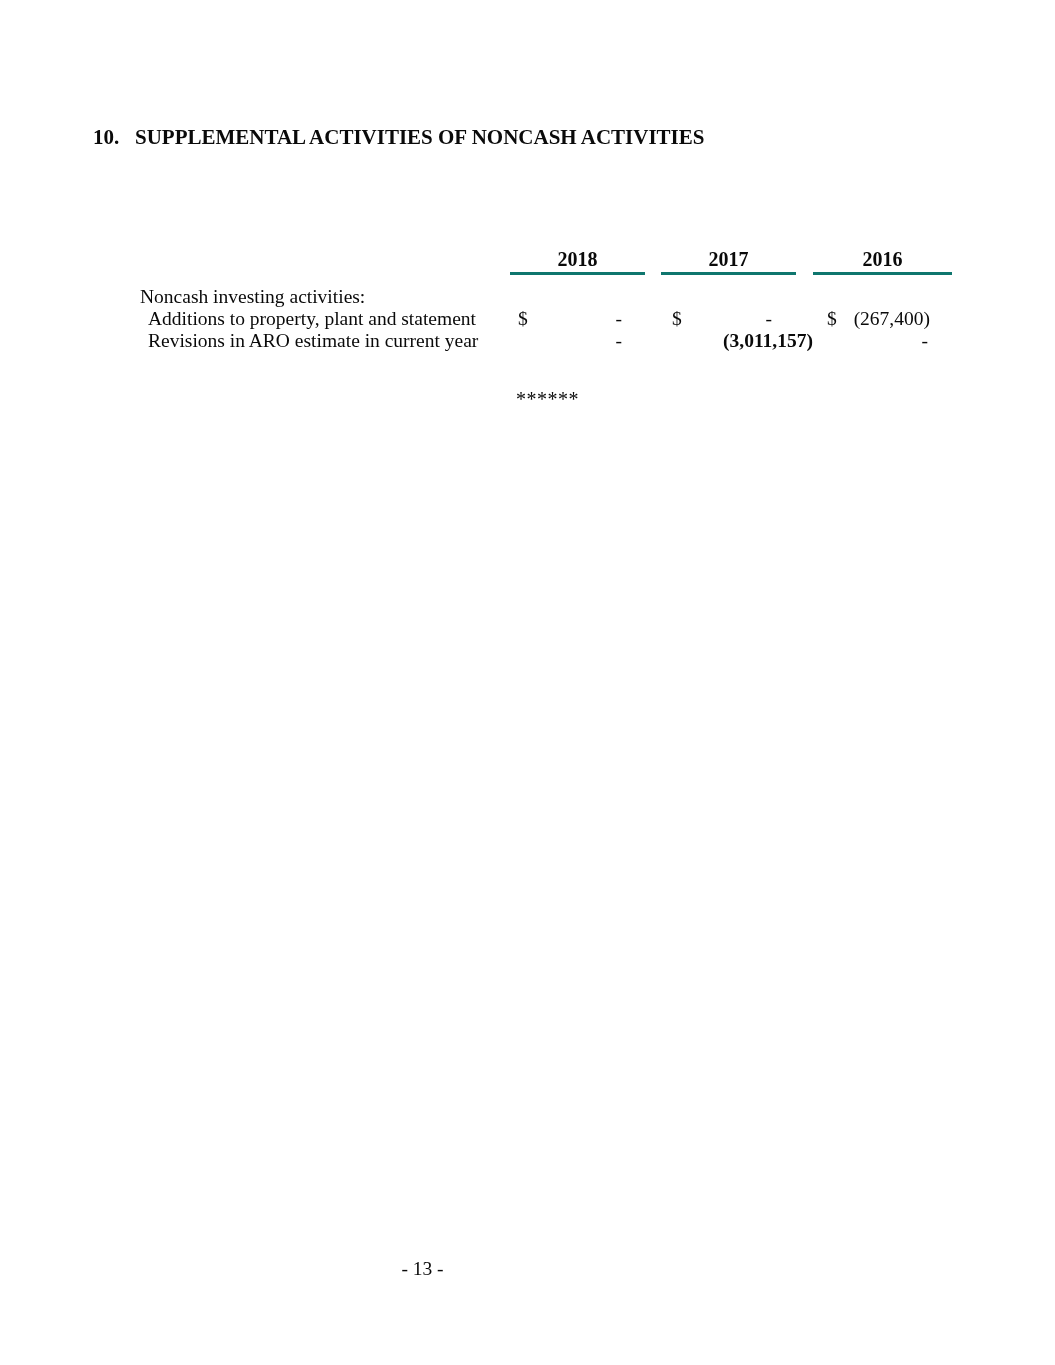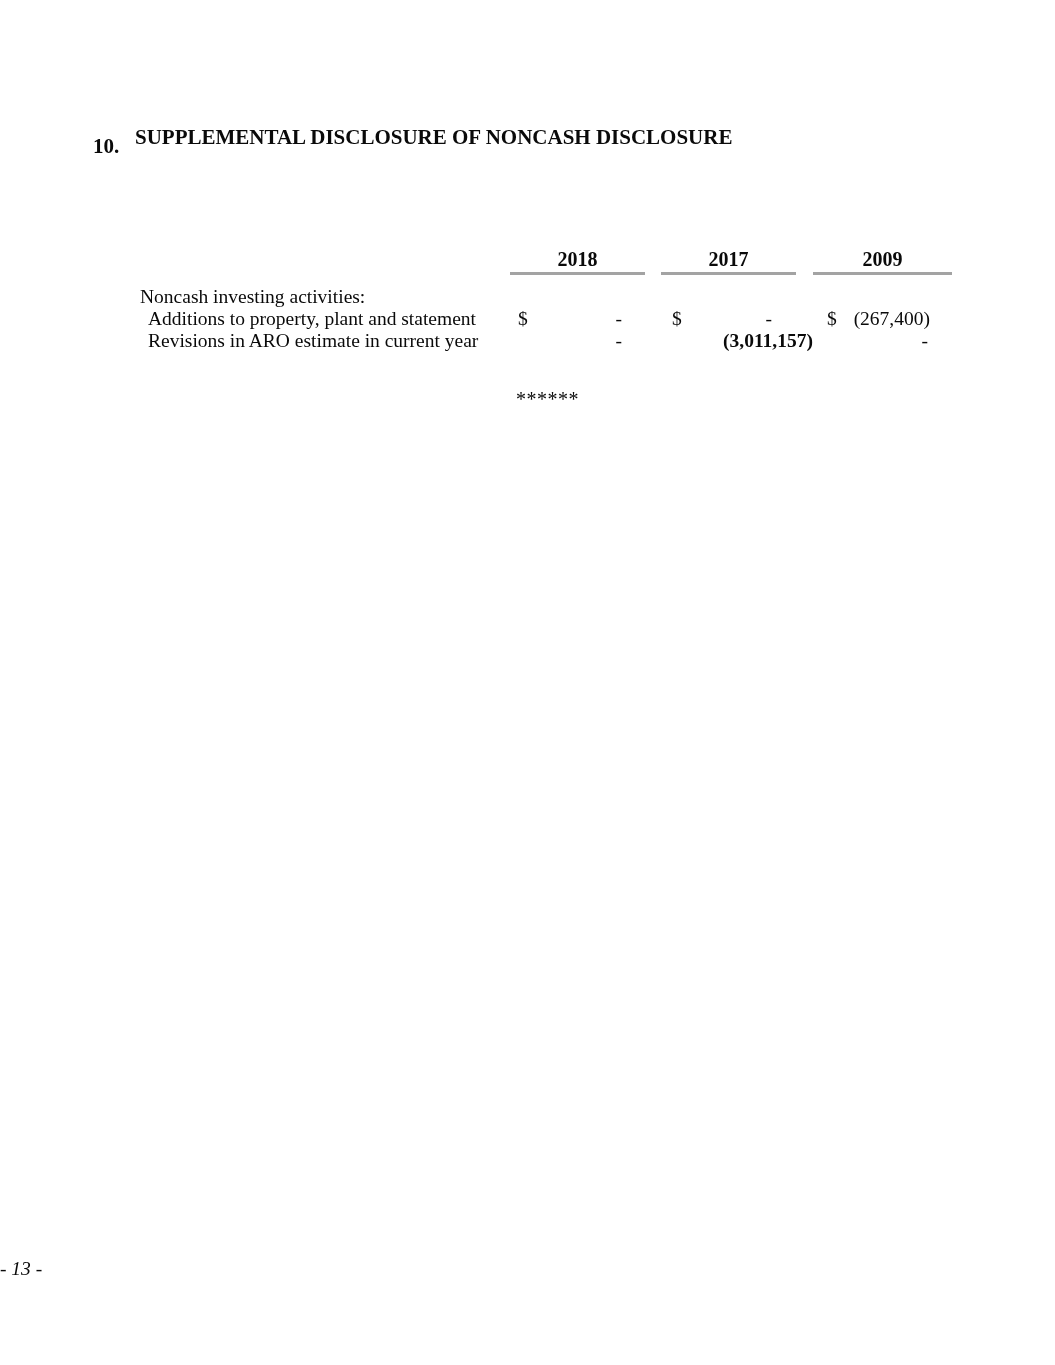--- a/index.html
+++ b/index.html
@@ -16,38 +16,38 @@
   .heading {
     position: absolute;
     left: 93px;
     top: 126px;
     display: flex;
     font-weight: bold;
     font-size: 21px;
     line-height: 23px;
     white-space: nowrap;
   }
-  .heading .num { width: 42px; flex: 0 0 42px; margin-top: 9px; }
+  .heading .num { width: 42px; flex: 0 0 42px; }
   .para {
     position: absolute;
     left: 135px;
     top: 171px;
     font-size: 19.5px;
     line-height: 23px;
   }
   .para .line { white-space: nowrap; }
   .col-header {
     position: absolute;
     top: 249px;
     font-weight: bold;
     font-size: 20px;
     line-height: 21px;
     text-align: center;
     padding-bottom: 2px;
-    border-bottom: 3px solid #a3a3a3;
+    border-bottom: 3px solid #0f766e;
   }
   .col-header.c18 { left: 510px; width: 135px; }
   .col-header.c17 { left: 661px; width: 135px; }
   .col-header.c16 { left: 813px; width: 139px; }
   .t-row {
     position: absolute;
     left: 0;
     width: 1055px;
     height: 22px;
     font-size: 19.5px;
@@ -77,41 +77,41 @@
     top: 388px;
     font-size: 20px;
     letter-spacing: 0.5px;
     white-space: nowrap;
   }
   .page-number {
     position: absolute;
     left: 0;
     top: 1258px;
     width: 845px;
+    text-align: center;
     font-size: 19.5px;
-    font-style: italic;
   }
 </style>
 </head>
 <body>
 
 <div class="page">
 
   <div class="heading">
     <span class="num">10.</span>
-    <span class="title">SUPPLEMENTAL DISCLOSURE OF NONCASH DISCLOSURE</span>
+    <span class="title">SUPPLEMENTAL ACTIVITIES OF NONCASH ACTIVITIES</span>
   </div>
 
   <div class="para">
   </div>
 
   <div>
     <div class="col-header c18">2018</div>
     <div class="col-header c17">2017</div>
-    <div class="col-header c16">2009</div>
+    <div class="col-header c16">2016</div>
 
     <div class="t-row r0">
       <span class="label">Noncash investing activities:</span>
     </div>
 
     <div class="t-row r1">
       <span class="label">Additions to property, plant and statement</span>
       <span class="cell c18">
         <span>$</span>
         <span>-</span>

